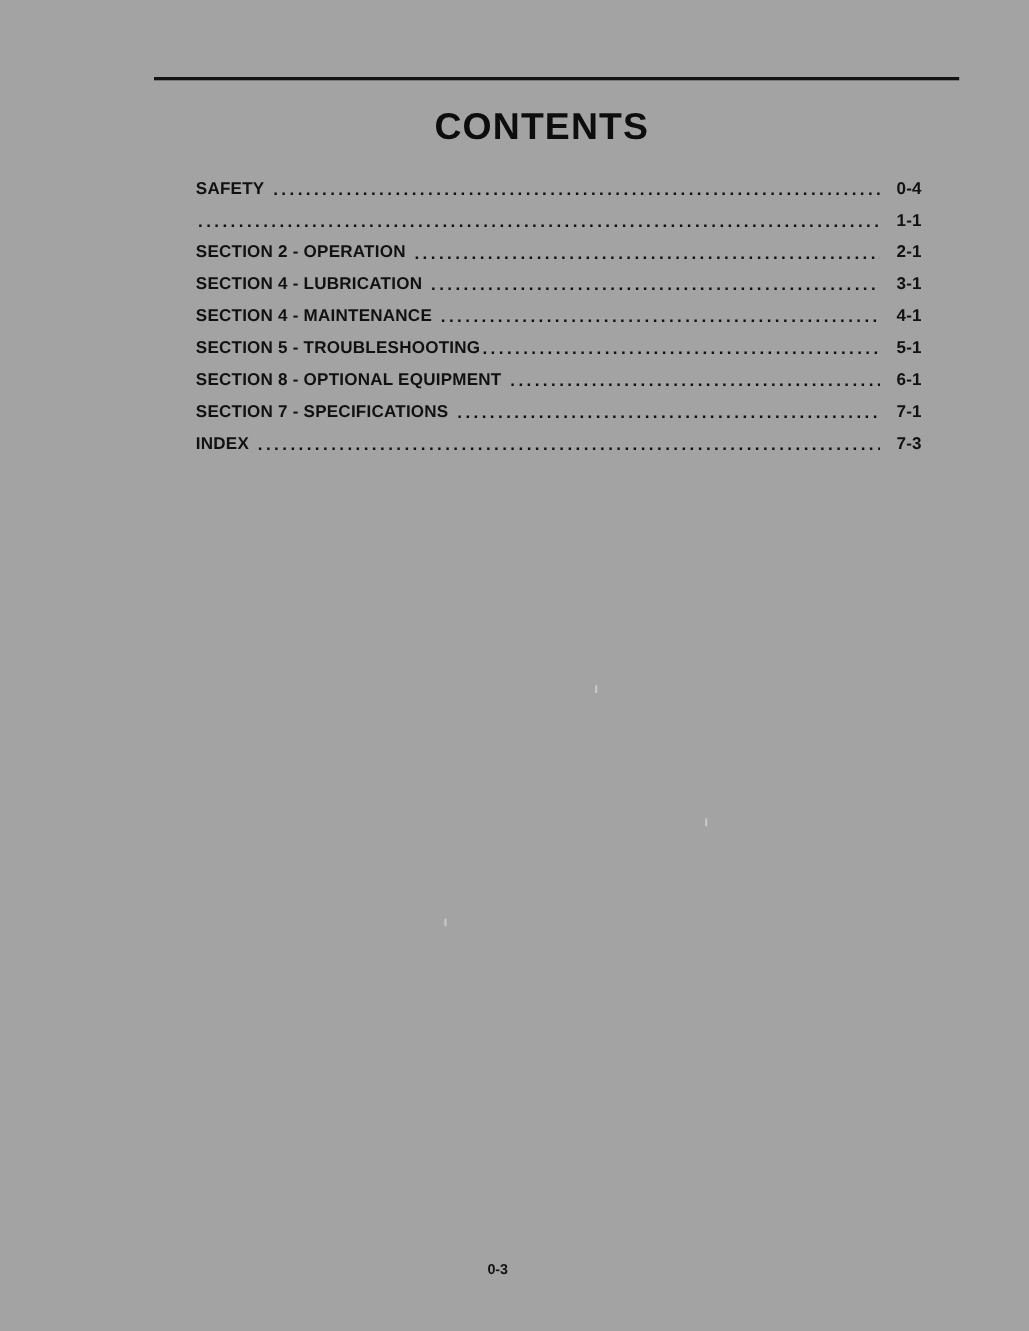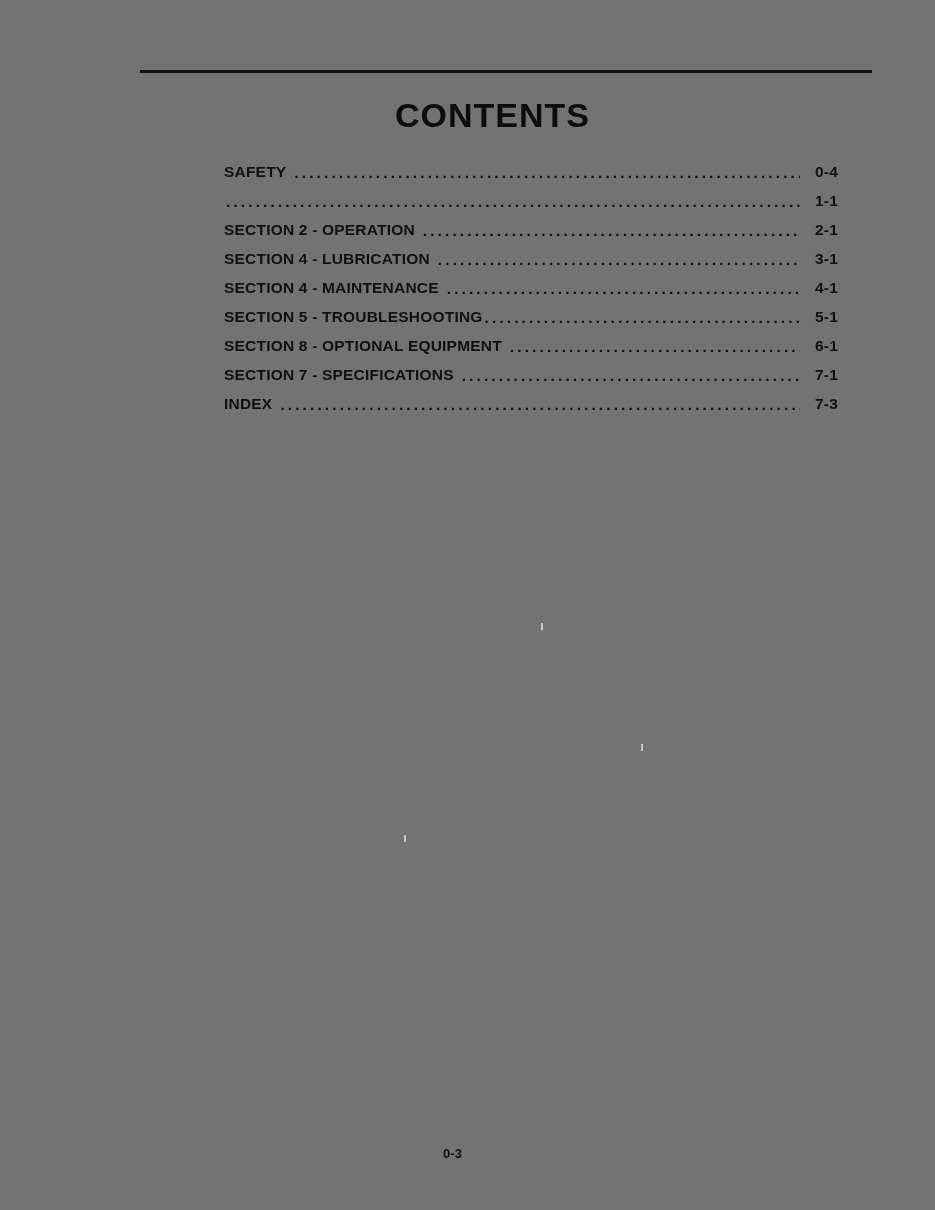--- a/index.html
+++ b/index.html
@@ -11,21 +11,21 @@
     width: 935px;
     height: 1210px;
     position: relative;
     font-family: "Liberation Sans", sans-serif;
     color: #111111;
     overflow: hidden;
   }
   .page {
     position: absolute;
     inset: 0;
-    background: #737373;
+    background: #a3a3a3;
   }
   
   .top-rule {
     position: absolute;
     left: 140px;
     top: 70px;
     width: 732px;
     height: 3px;
     background: #141414;
   }
@@ -51,21 +51,20 @@
   }
   .toc-row {
     display: flex;
     align-items: flex-end;
     height: 29px;
     font-size: 15.5px;
     font-weight: bold;
     letter-spacing: 0.2px;
     color: #111111;
     white-space: nowrap;
-    margin-left: 46px;
   }
   .toc-label {
     flex: 0 0 auto;
   }
   .toc-gap {
     flex: 0 0 auto;
     width: 8px;
   }
   .toc-leader {
     flex: 1 1 auto;

